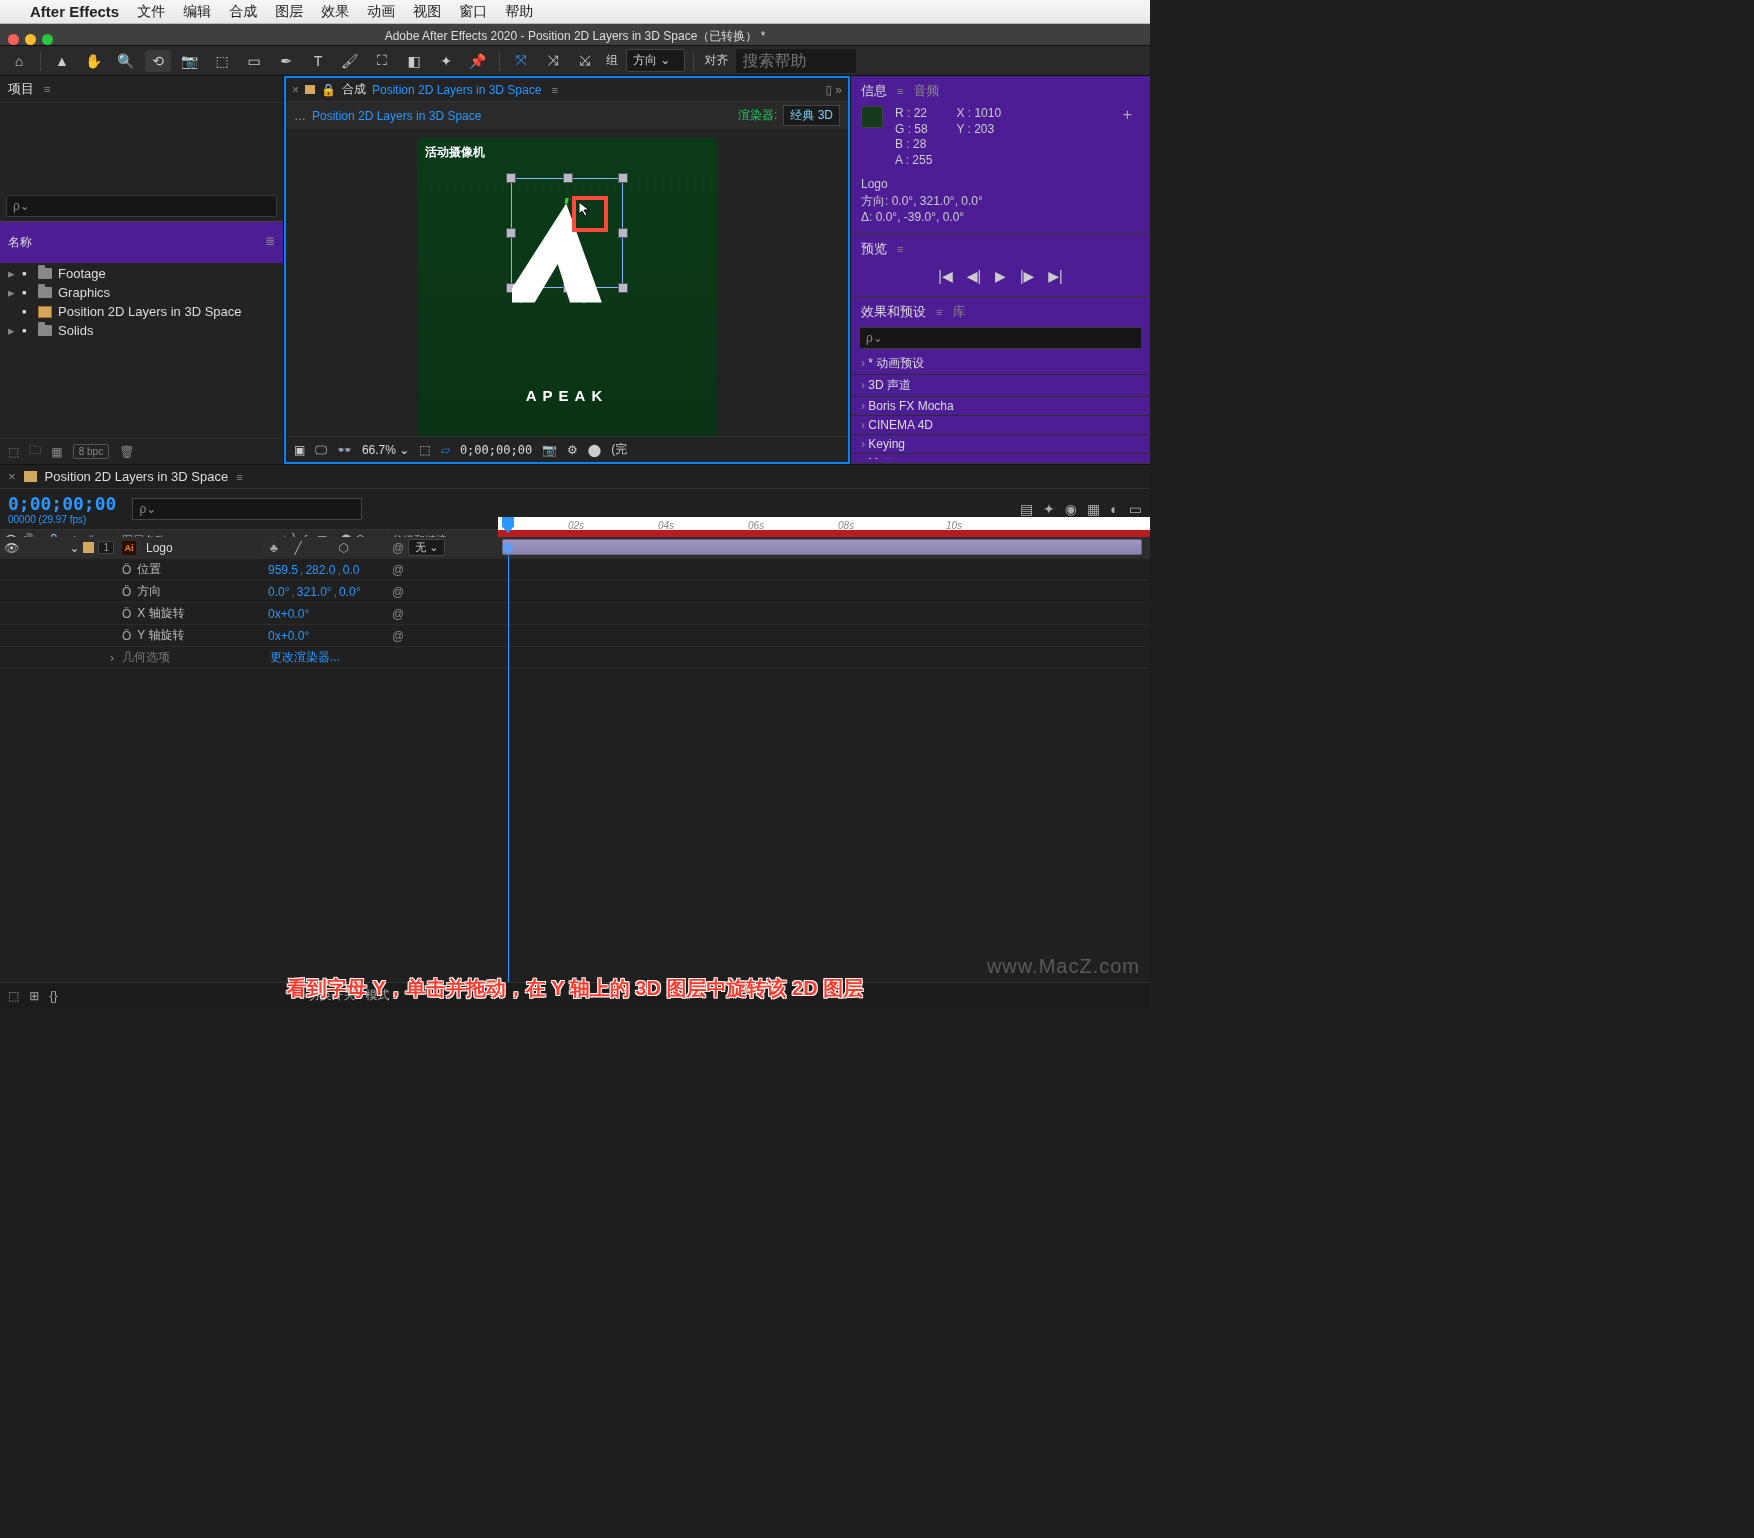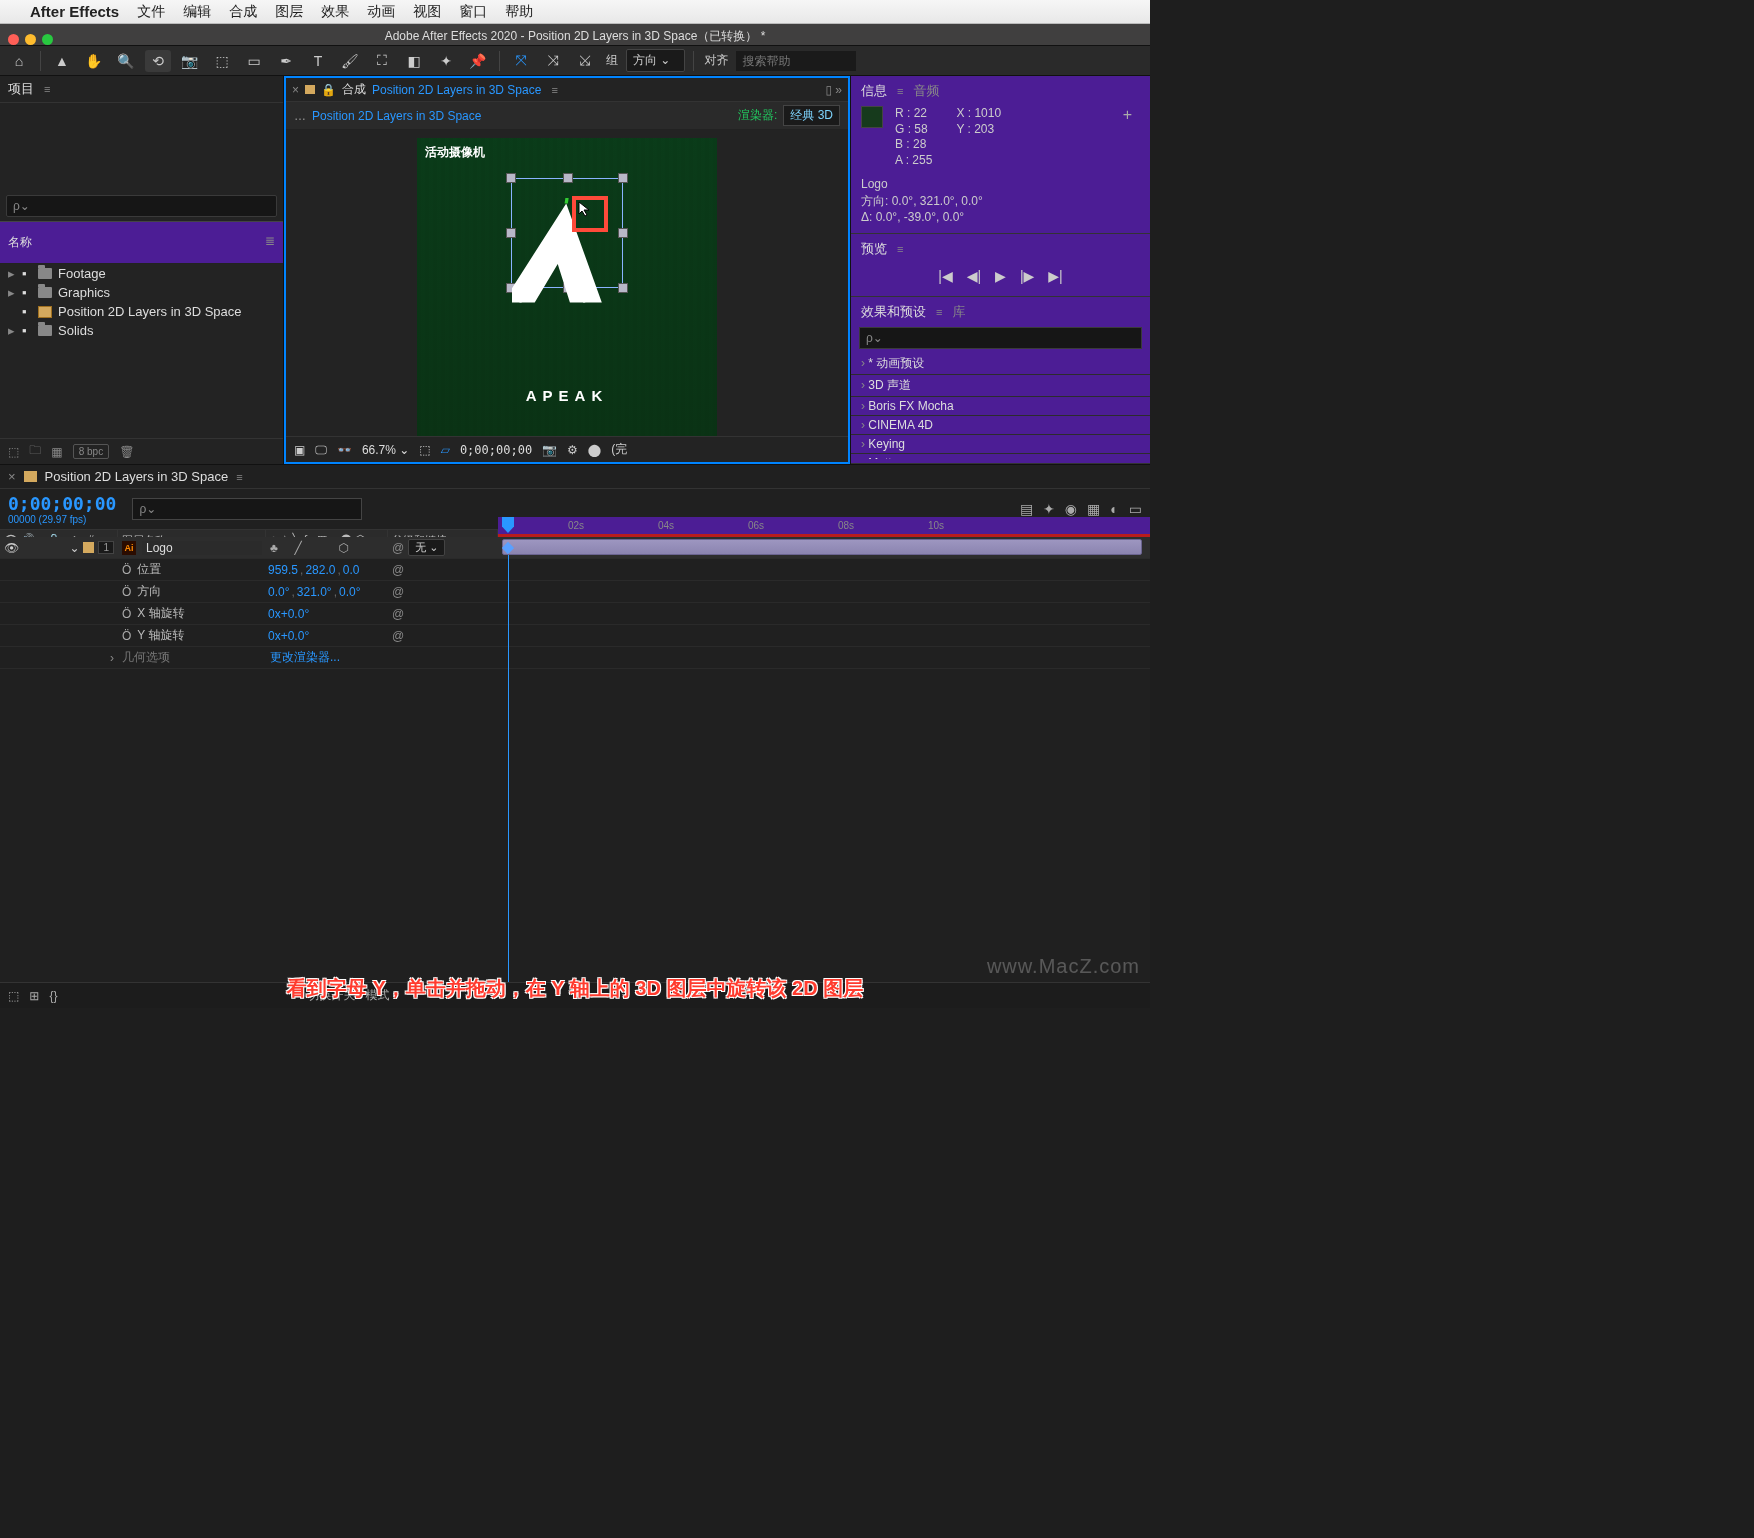--- a/index.html
+++ b/index.html
@@ -12,21 +12,21 @@
 .traffic { display: flex; gap: 6px; margin-left: 8px; }
 .dot { width: 11px; height: 11px; border-radius: 50%; }
 .dot.r{background:#ff5f57}.dot.y{background:#febc2e}.dot.g{background:#28c840}
 .titlebar .title { position: absolute; left: 0; right: 0; text-align: center; color: #ddd; font-size: 12px; }
 .toolbar { background: #2a2a2a; height: 30px; display: flex; align-items: center; padding: 0 6px; gap: 6px; border-bottom: 1px solid #111; }
 .tbtn { width: 26px; height: 22px; display: flex; align-items: center; justify-content: center; color: #ccc; font-size: 14px; border-radius: 3px; }
 .tbtn.active { background: #3a3a3a; }
 .tsep { width: 1px; height: 20px; background: #444; margin: 0 2px; }
 .tool-select { background: #1a1a1a; color: #ccc; border: 1px solid #444; padding: 2px 14px 2px 6px; font-size: 12px; border-radius: 2px; }
 .tool-label { font-size: 12px; color: #ccc; margin: 0 2px; }
-.search-help { background: #1a1a1a; color: #888; border: none; padding: 3px 6px; font-size: 12px; width: 120px; }
+.search-help { background: #1a1a1a; color: #888; border: none; padding: 3px 6px; font-size: 16px; width: 120px; }
 
 .main { position: absolute; top: 76px; bottom: 0; left: 0; right: 0; }
 
 
 .left { position: absolute; left: 0; top: 0; width: 284px; height: 388px; background: #232323; border-right: 1px solid #111; }
 .panel-tabs { display: flex; align-items: center; gap: 10px; padding: 4px 8px; background: #232323; border-bottom: 1px solid #333; }
 .panel-tab { color: #ddd; font-size: 13px; }
 .hamb { color: #888; font-size: 11px; }
 .proj-search { margin: 92px 6px 4px 6px; background: #161616; border: 1px solid #3a3a3a; border-radius: 2px; padding: 3px 6px; color: #888; font-size: 12px; }
 .proj-head { background: #4c1d95; padding: 12px 8px; font-size: 12px; color: #ddd; border-top: 1px solid #444; border-bottom: 1px solid #222; }
@@ -87,21 +87,21 @@
 .tl-tabs .comp-ic2 { width:13px; height:11px; background:#d4a95e; }
 .tl-tabs .name { color:#ddd; font-size:13px; }
 .tl-top { display:flex; align-items:center; padding:4px 8px; gap:10px; border-bottom:1px solid #333; }
 .tc-big { color:#2997ff; font-family:monospace; font-size:18px; font-weight:600; }
 .tc-sub { color:#2997ff; font-size:10px; }
 .tl-search { background:#161616; border:1px solid #444; padding:3px 6px; color:#888; font-size:12px; width:230px; margin-left:6px;}
 .tl-icons { margin-left:auto; display:flex; gap:10px; color:#aaa; font-size:14px; }
 .tl-cols { display:flex; background:#2b2b2b; font-size:11px; color:#bbb; border-bottom:1px solid #333; }
 .col { padding:3px 4px; border-right:1px solid #333; }
 .col.c1{width:118px}.col.c2{width:148px}.col.c3{width:122px}.col.c4{width:110px}
-.tl-ruler { position:absolute; left:498px; right:0; top:52px; height:20px; background:#4c1d95; color:#888; font-size:10px; border-bottom:3px solid #b91c1c; }
+.tl-ruler { position:absolute; left:498px; right:0; top:52px; height:20px; background:#ffffff; color:#888; font-size:10px; border-bottom:7px solid #b91c1c;font-style:italic; }
 .tl-ruler .tick{position:absolute; top:3px;}
 .playhead{position:absolute; top:0; width:12px; height:16px; background:#2997ff; clip-path:polygon(0 0,100% 0,100% 60%,50% 100%,0 60%);}
 .playline{position:absolute; top:16px; bottom:0; width:1px; background:#2997ff;}
 .tl-rows { position:absolute; left:0; right:0; top:72px; bottom:26px; }
 .tl-row { display:flex; align-items:center; height:22px; font-size:12px; border-bottom:1px solid #2a2a2a; }
 .tl-row.layer { background:#2d2d2d; }
 .rc { padding:0 4px; color:#ccc; }
 .rc.i{width:118px; display:flex; align-items:center; gap:4px;}
 .rc.n{width:148px; display:flex; align-items:center; gap:6px;}
 .rc.s{width:122px; color:#aaa;}
@@ -363,21 +363,21 @@
       <span>◐</span>
       <span>▭</span>
     </div>
   </div>
   <div class="tl-ruler">
     <div class="playhead" style="left:4px"></div>
     <span class="tick" style="left:70px">02s</span>
     <span class="tick" style="left:160px">04s</span>
     <span class="tick" style="left:250px">06s</span>
     <span class="tick" style="left:340px">08s</span>
-    <span class="tick" style="left:430px">10s</span>
+    <span class="tick" style="left:448px">10s</span>
   </div>
   <div class="tl-cols">
     <div class="col c1">👁 🔊 ● 🔒 &nbsp; ◆ &nbsp; #</div>
     <div class="col c2">图层名称</div>
     <div class="col c3">♣ ✦ ╲ ƒx ▦ ◐ ⬤ ⬡</div>
     <div class="col c4">父级和链接</div>
   </div>
   <div class="tl-rows">
     <div class="playline" style="left:508px"></div>
     <div class="tl-row layer">

